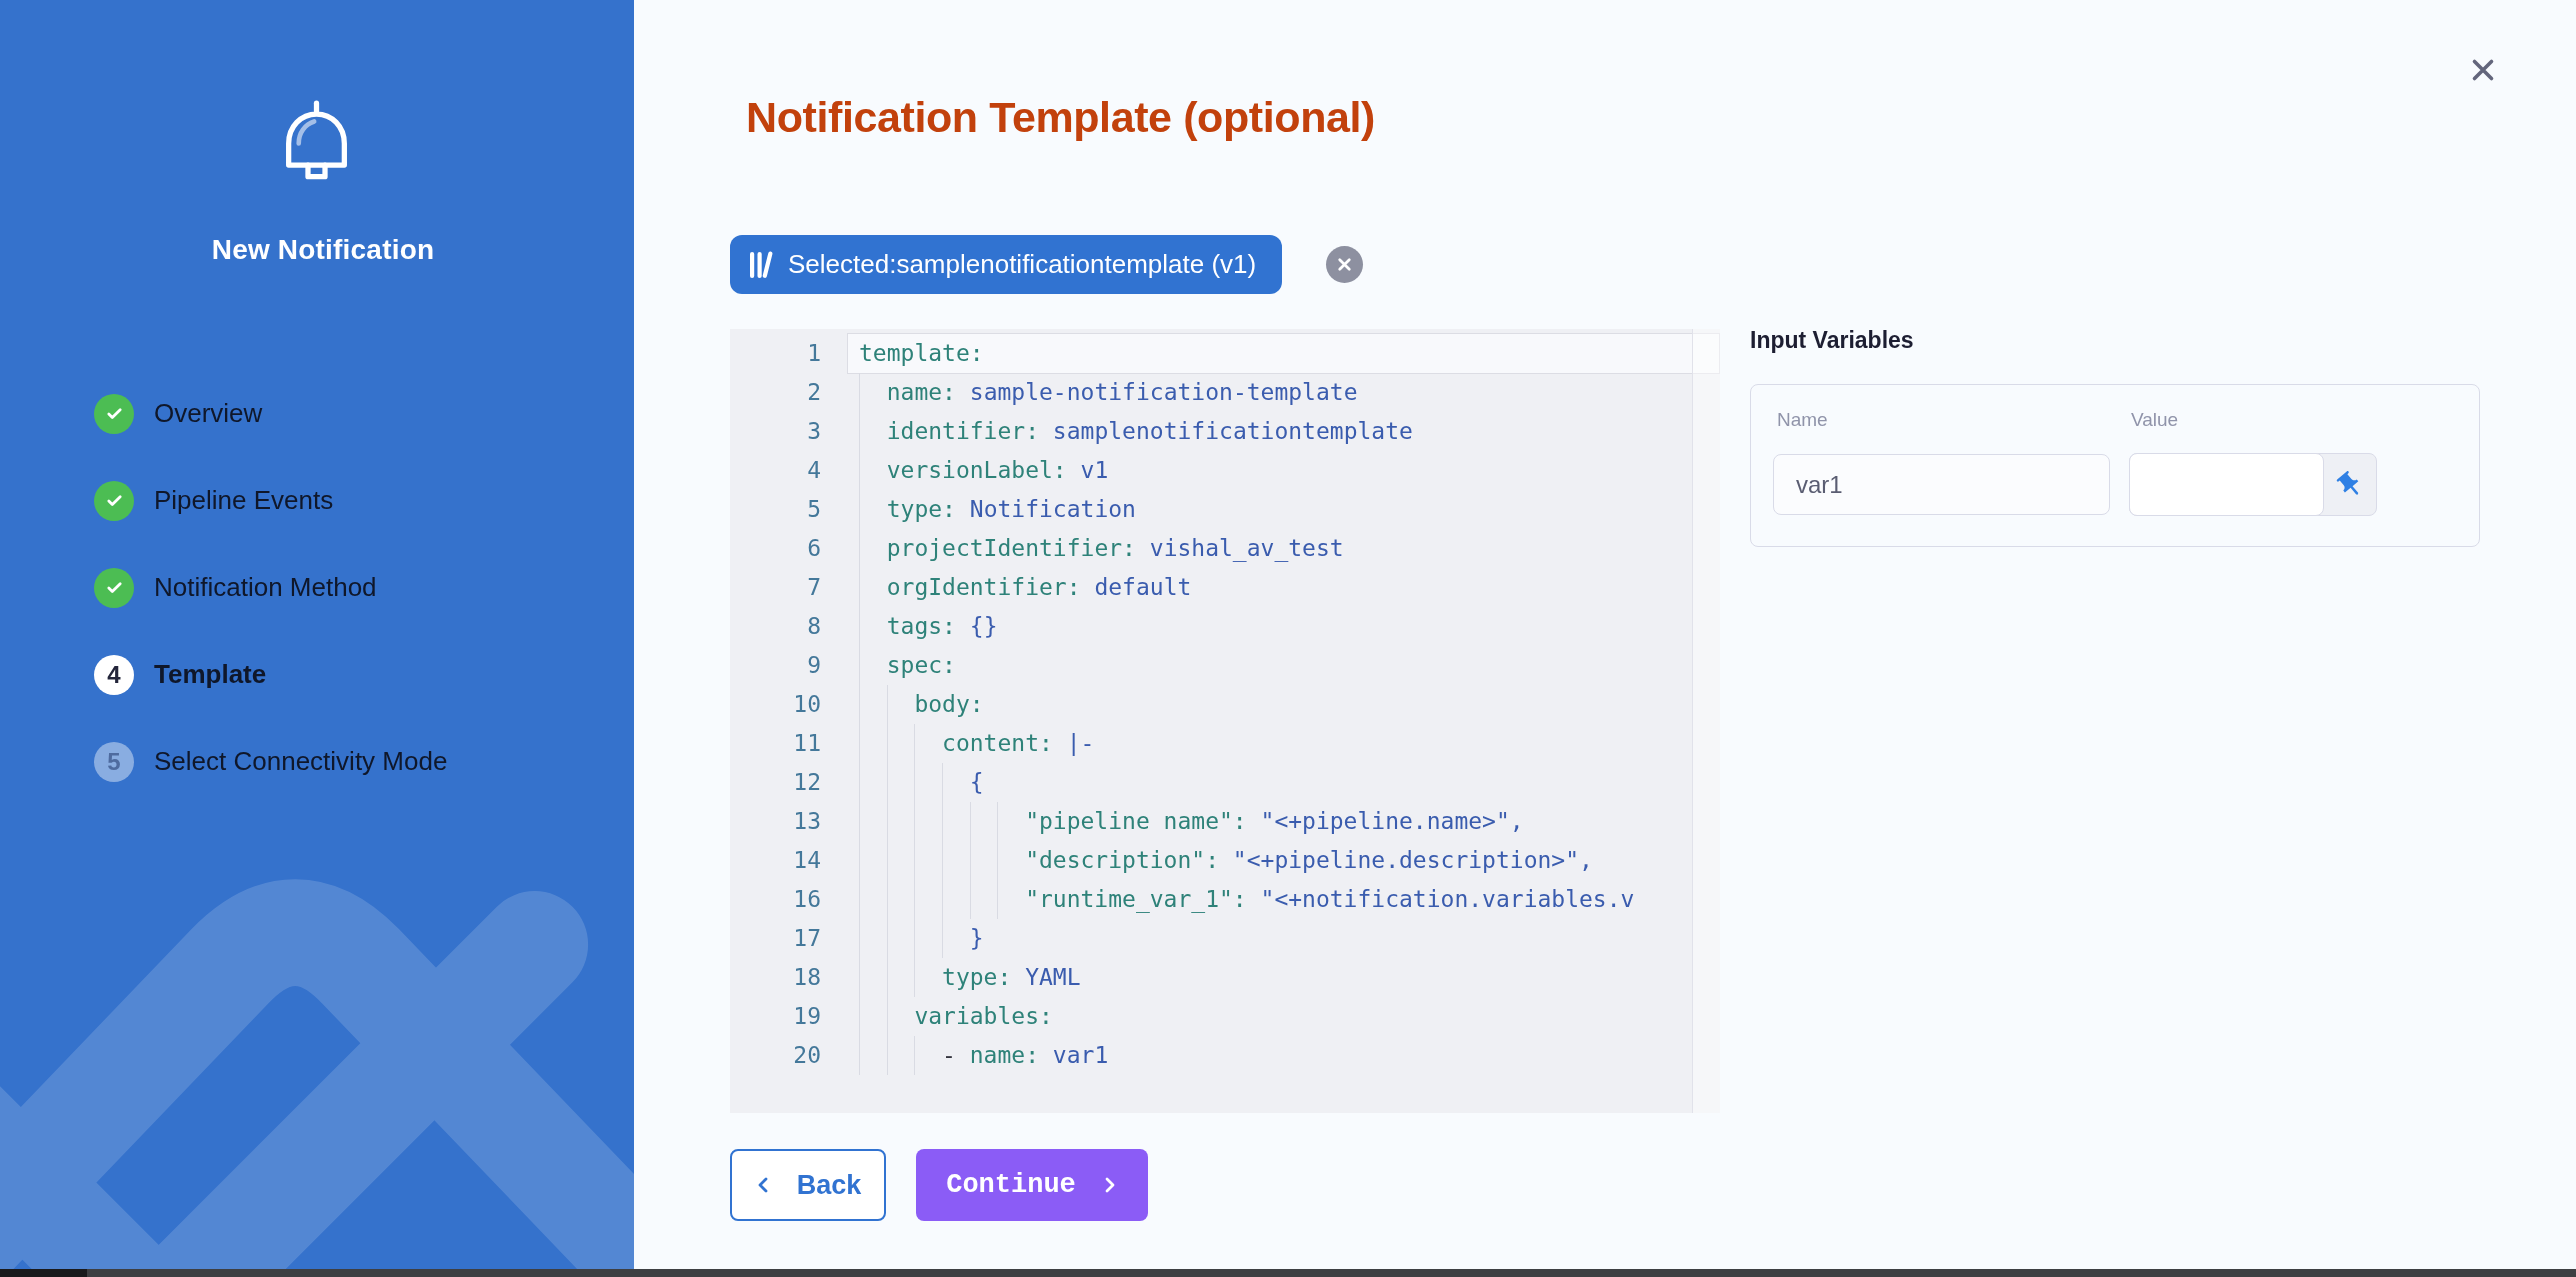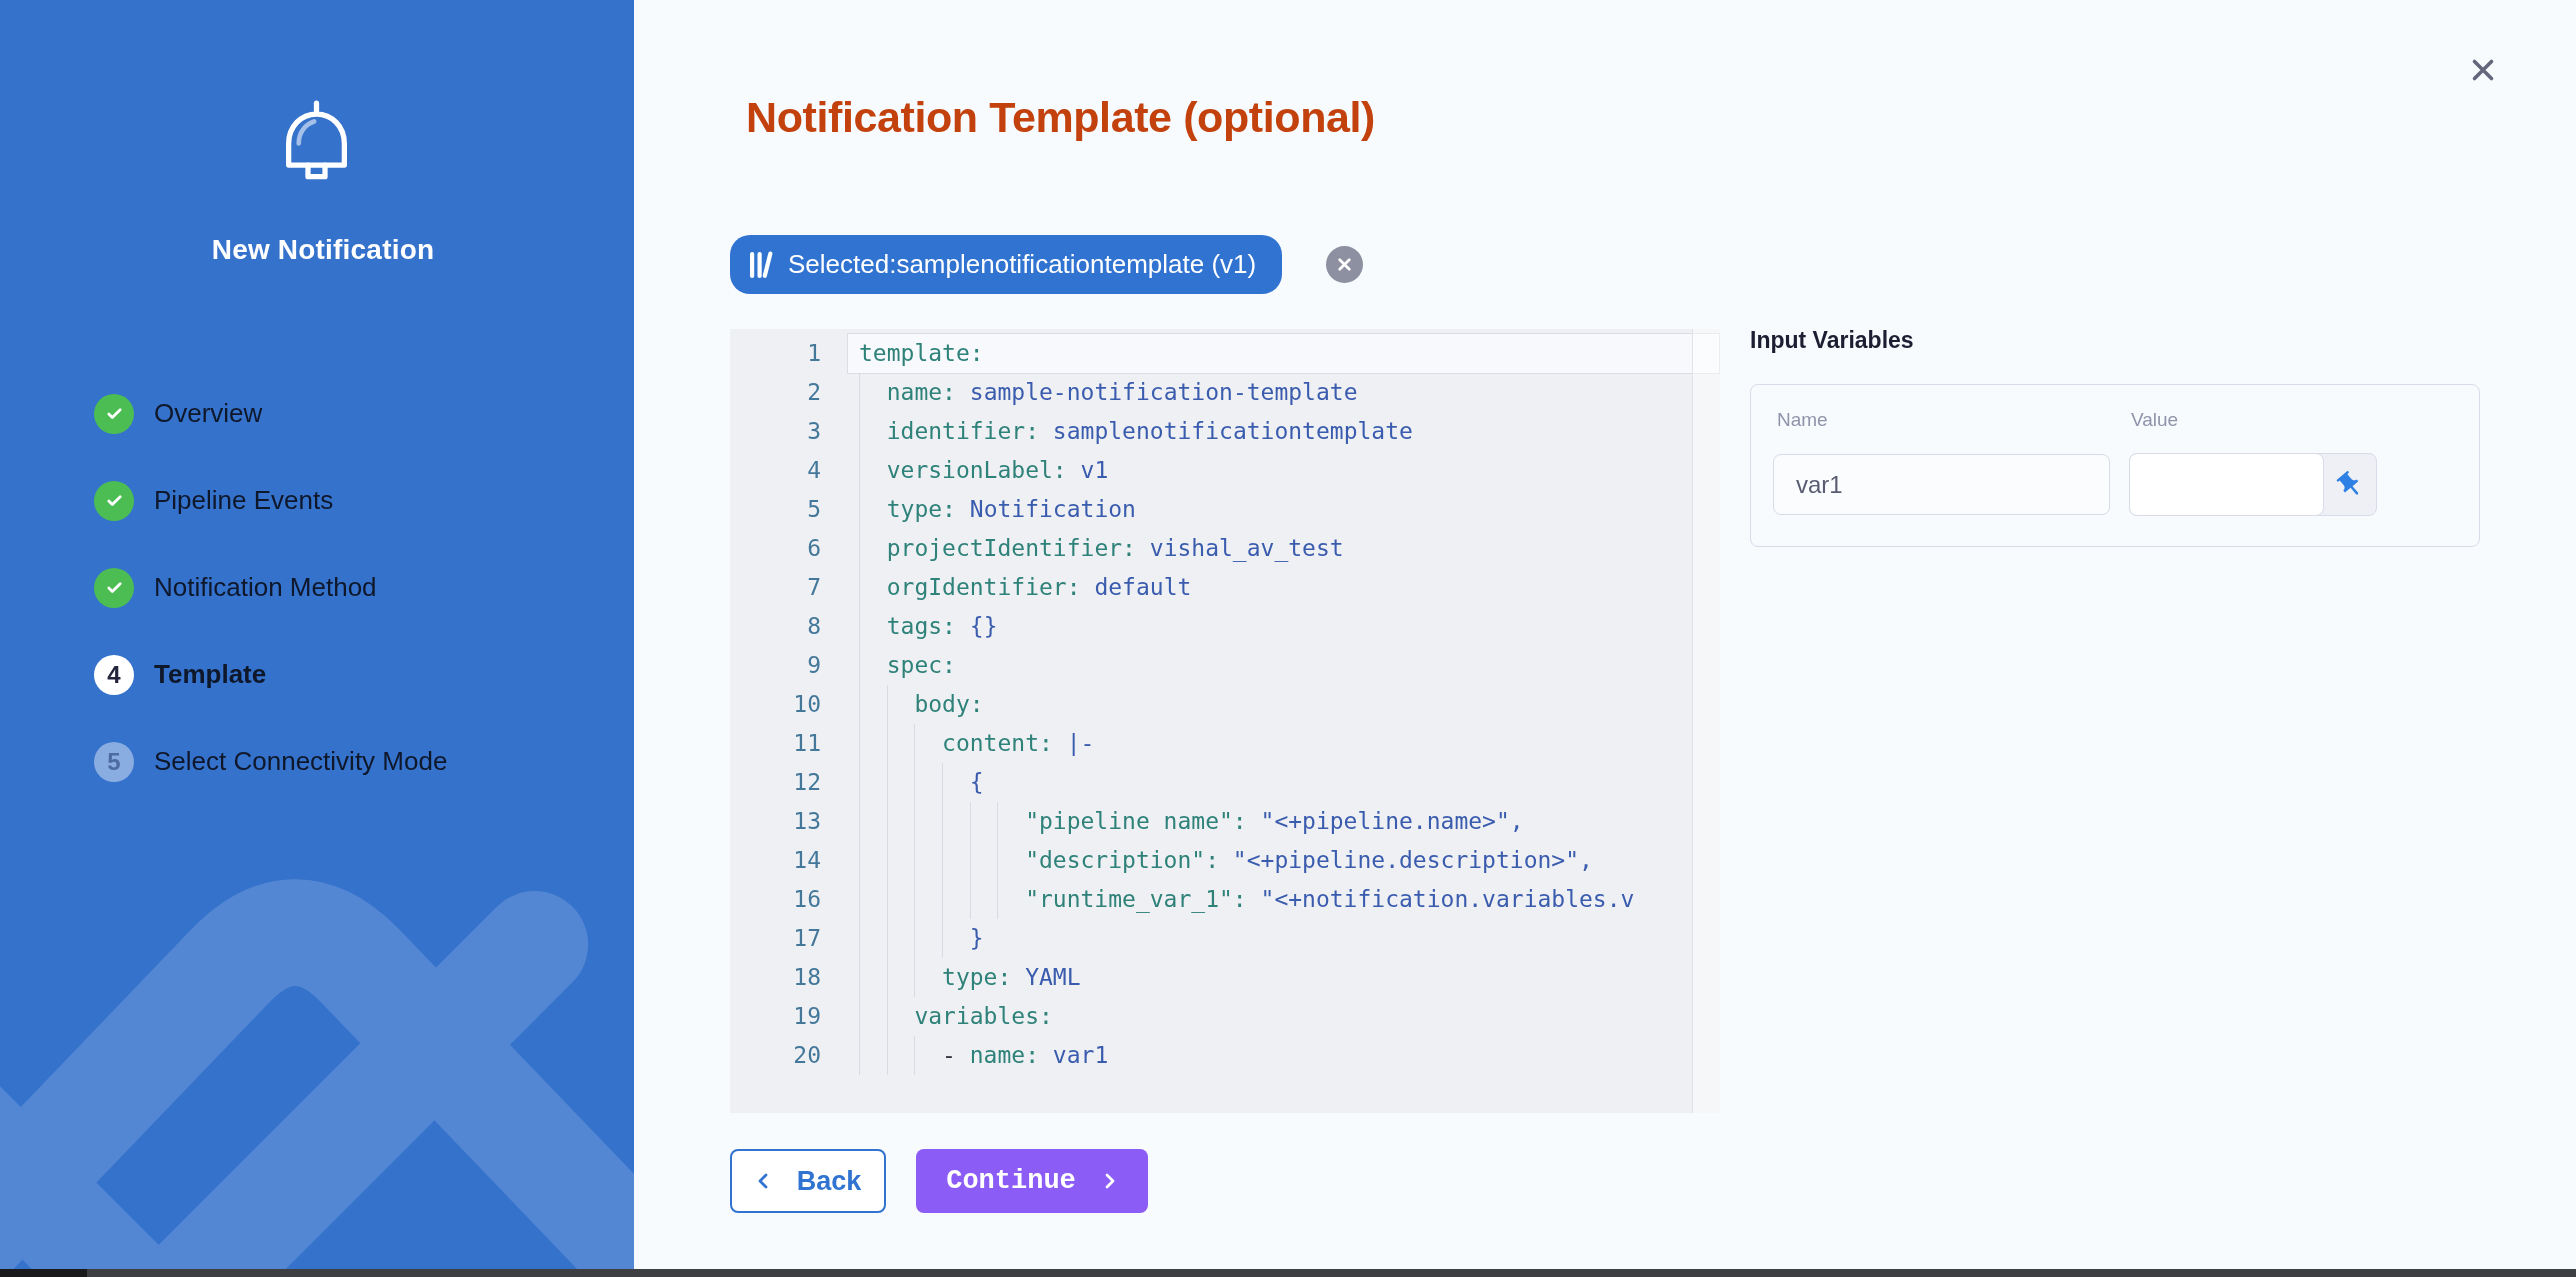--- a/index.html
+++ b/index.html
@@ -25,21 +25,21 @@
 
   
   .close-btn{position:absolute;left:2461px;top:48px;width:44px;height:44px;border:none;background:transparent;
              cursor:pointer;padding:0;display:flex;align-items:center;justify-content:center;}
   .page-title{position:absolute;left:730px;top:77px;margin:16px;color:#c2410c;font-size:43px;
               font-weight:700;letter-spacing:-0.4px;}
   .page-desc{position:absolute;left:730px;top:188px;margin:0;color:#24252f;font-size:24px;}
 
   .chip-row{position:absolute;left:730px;top:235px;display:flex;align-items:center;}
   .chip{height:59px;display:flex;align-items:center;gap:14px;background:#3173d1;color:#fff;
-        border-radius:20px;padding:0 26px 0 18px;font-size:26px;font-weight:500;cursor:pointer;}
+        border-radius:12px;padding:0 26px 0 18px;font-size:26px;font-weight:500;cursor:pointer;}
   .chip-remove{width:37px;height:37px;margin-left:44px;border:none;border-radius:50%;background:#8d90a0;
                display:flex;align-items:center;justify-content:center;cursor:pointer;padding:0;}
 
   
   .editor{position:absolute;left:730px;top:329px;width:990px;height:784px;background:#eff0f4;
           overflow:hidden;font-family:"DejaVu Sans Mono",monospace;cursor:text;}
   .cur-line{position:absolute;left:117px;right:0;top:4px;height:41px;background:#f8f9fc;
             border:1px solid #dcdde4;}
   .code-lines{position:relative;padding-top:5px;}
   .cl{display:flex;height:39px;line-height:39px;white-space:pre;}
@@ -64,21 +64,21 @@
                  font-family:"Liberation Sans",sans-serif;}
   .iv-value-group{position:absolute;left:378px;top:68px;width:248px;height:63px;background:#eef0f5;
                   border:1px solid #d9dbe8;border-radius:8px;}
   .iv-value-input{position:absolute;left:-1px;top:-1px;width:195px;height:63px;border:1px solid #d9dbe8;
                   border-radius:8px;background:#ffffff;font-size:24px;padding:0 18px;
                   font-family:"Liberation Sans",sans-serif;}
   .pin-btn{position:absolute;right:0;top:0;width:52px;height:61px;border:none;background:transparent;
            display:flex;align-items:center;justify-content:center;cursor:pointer;padding:0;}
 
   
-  .btn{position:absolute;top:1149px;height:64px;border-radius:8px;font-size:27px;font-weight:700;
+  .btn{position:absolute;top:1149px;height:72px;border-radius:8px;font-size:27px;font-weight:700;
        display:flex;align-items:center;justify-content:center;gap:24px;cursor:pointer;
        font-family:"Liberation Sans",sans-serif;}
   .btn-back{left:730px;width:156px;background:#ffffff;border:2px solid #3173d1;color:#3173d1;}
   .btn-continue{left:916px;width:232px;background:#8b5cf6;border:none;color:#ffffff;font-family:Liberation Mono, monospace;}
 
   
   .bottom-bar{position:absolute;left:0;top:1269px;width:2576px;height:8px;background:#3e3f42;}
   .bottom-bar-dark{position:absolute;left:0;top:0;width:87px;height:8px;background:#1a1a1c;}
 </style>
 </head>

